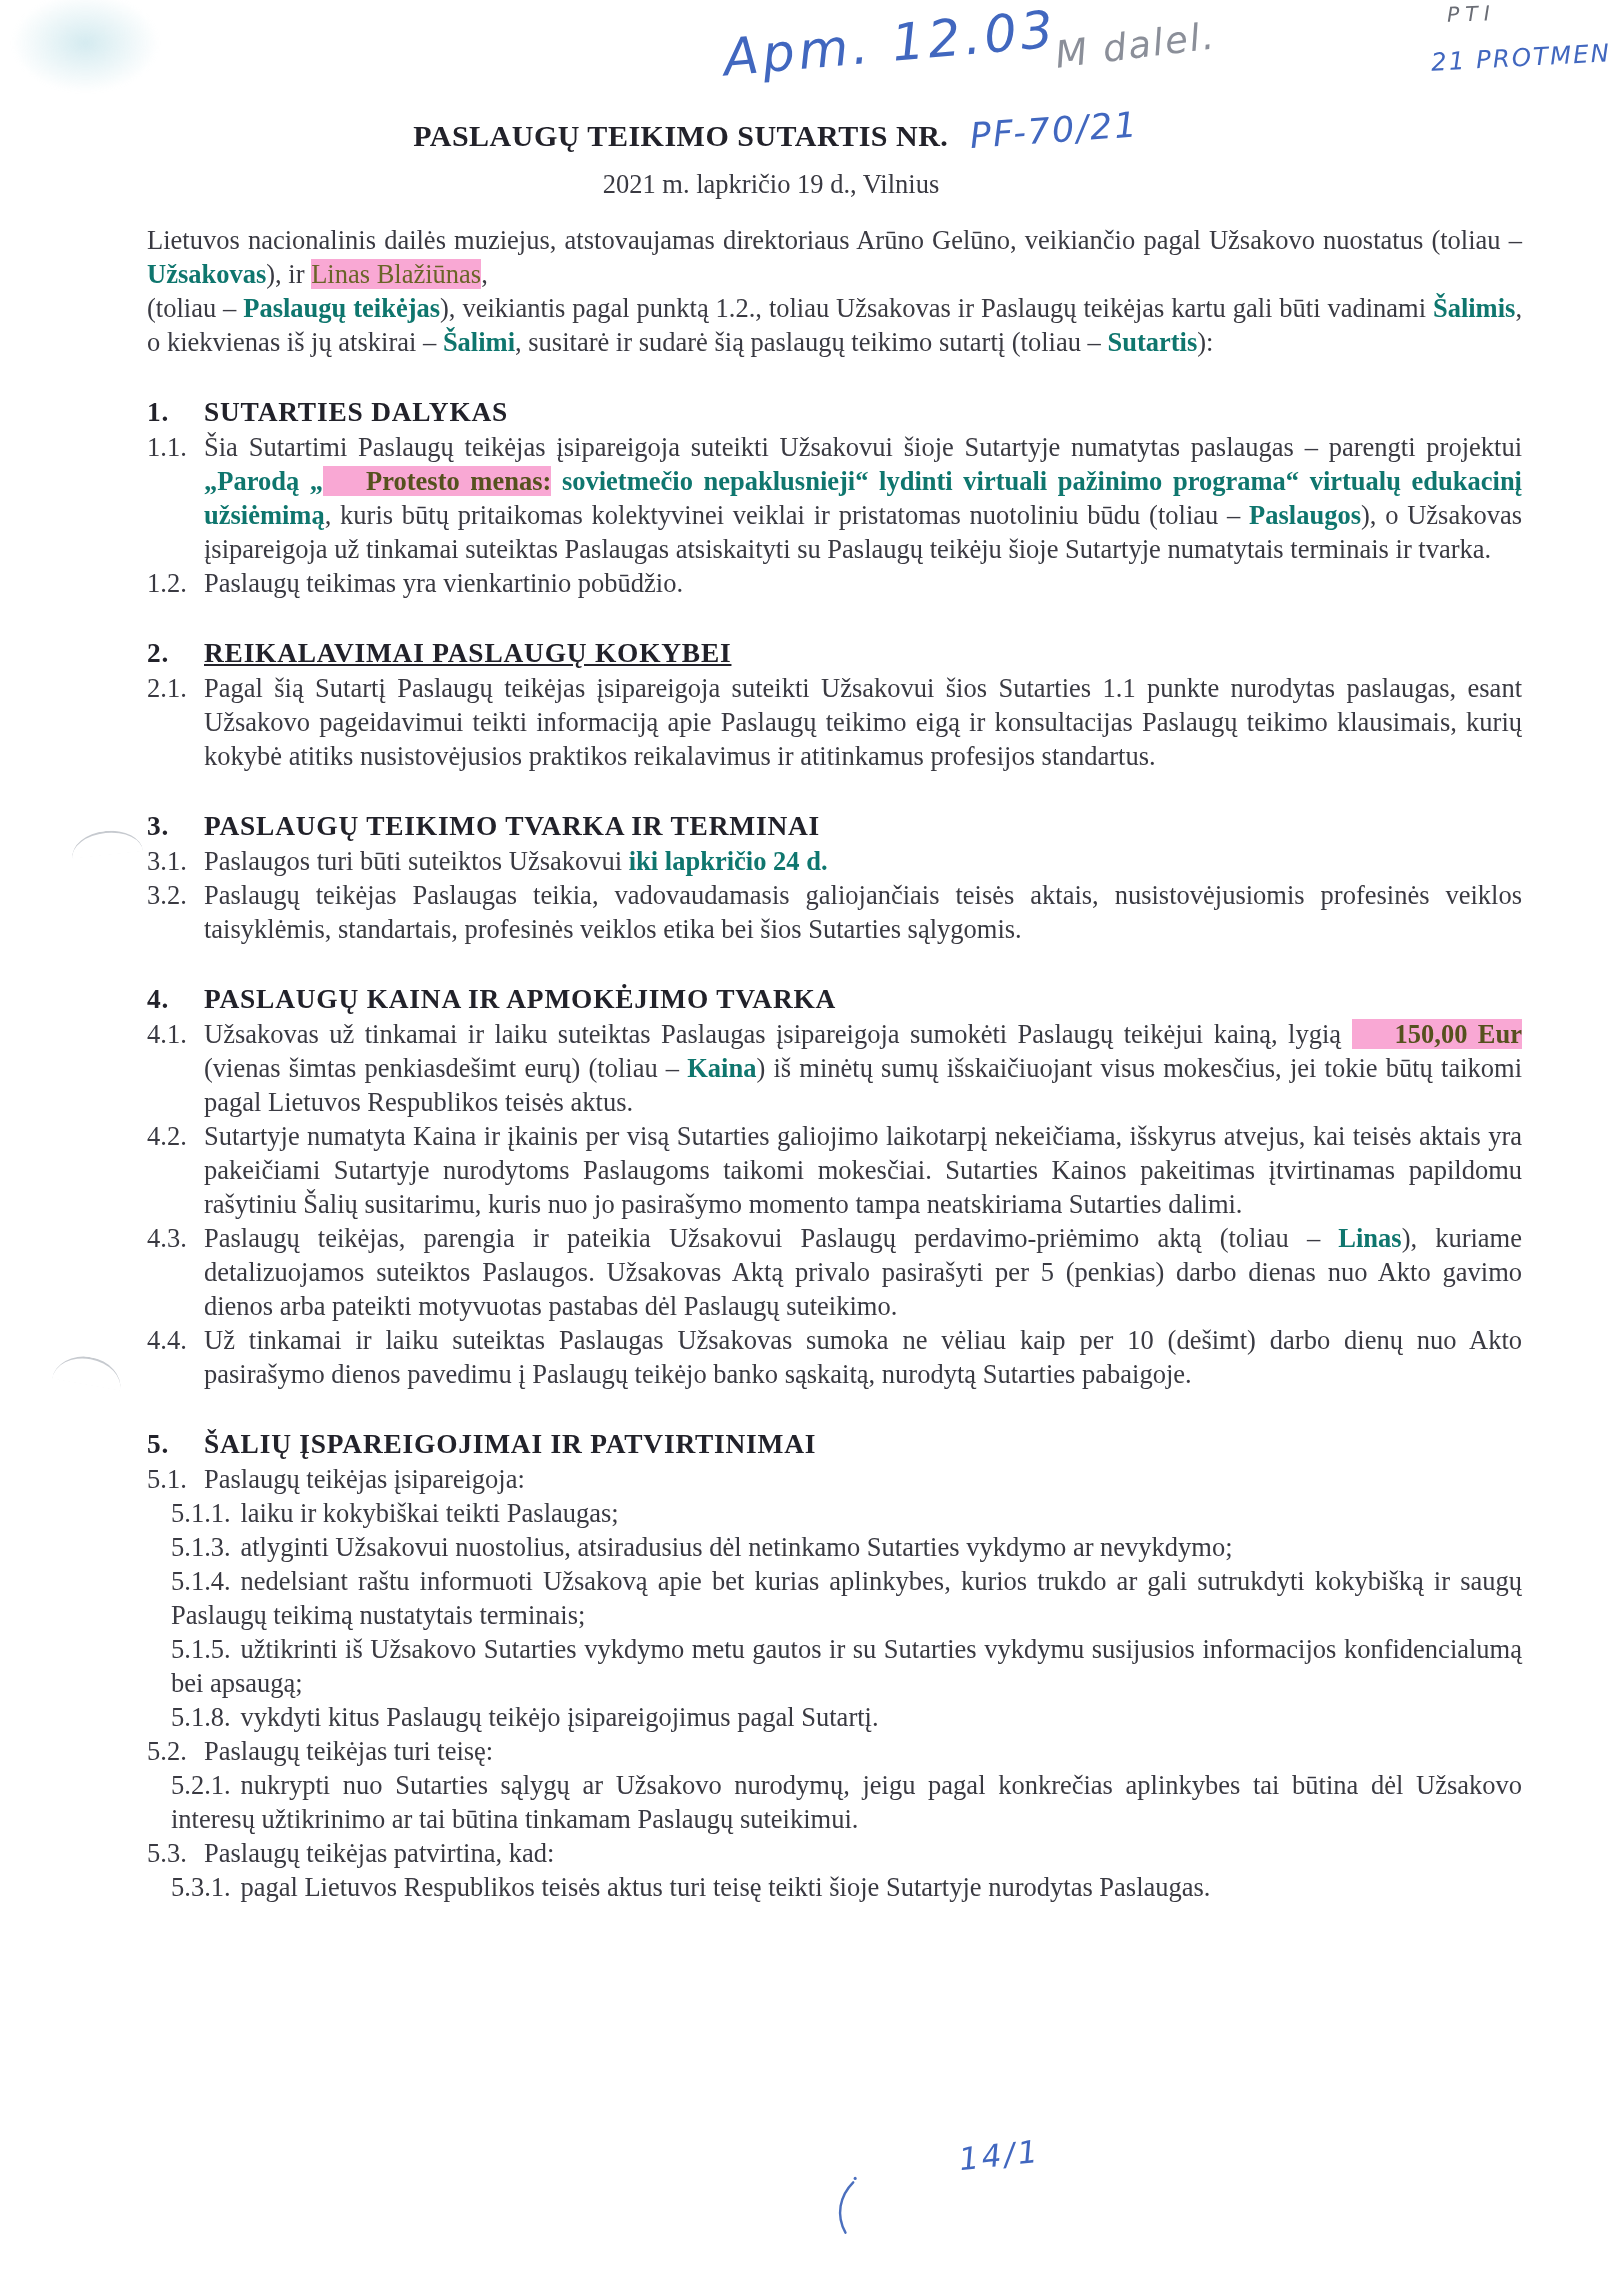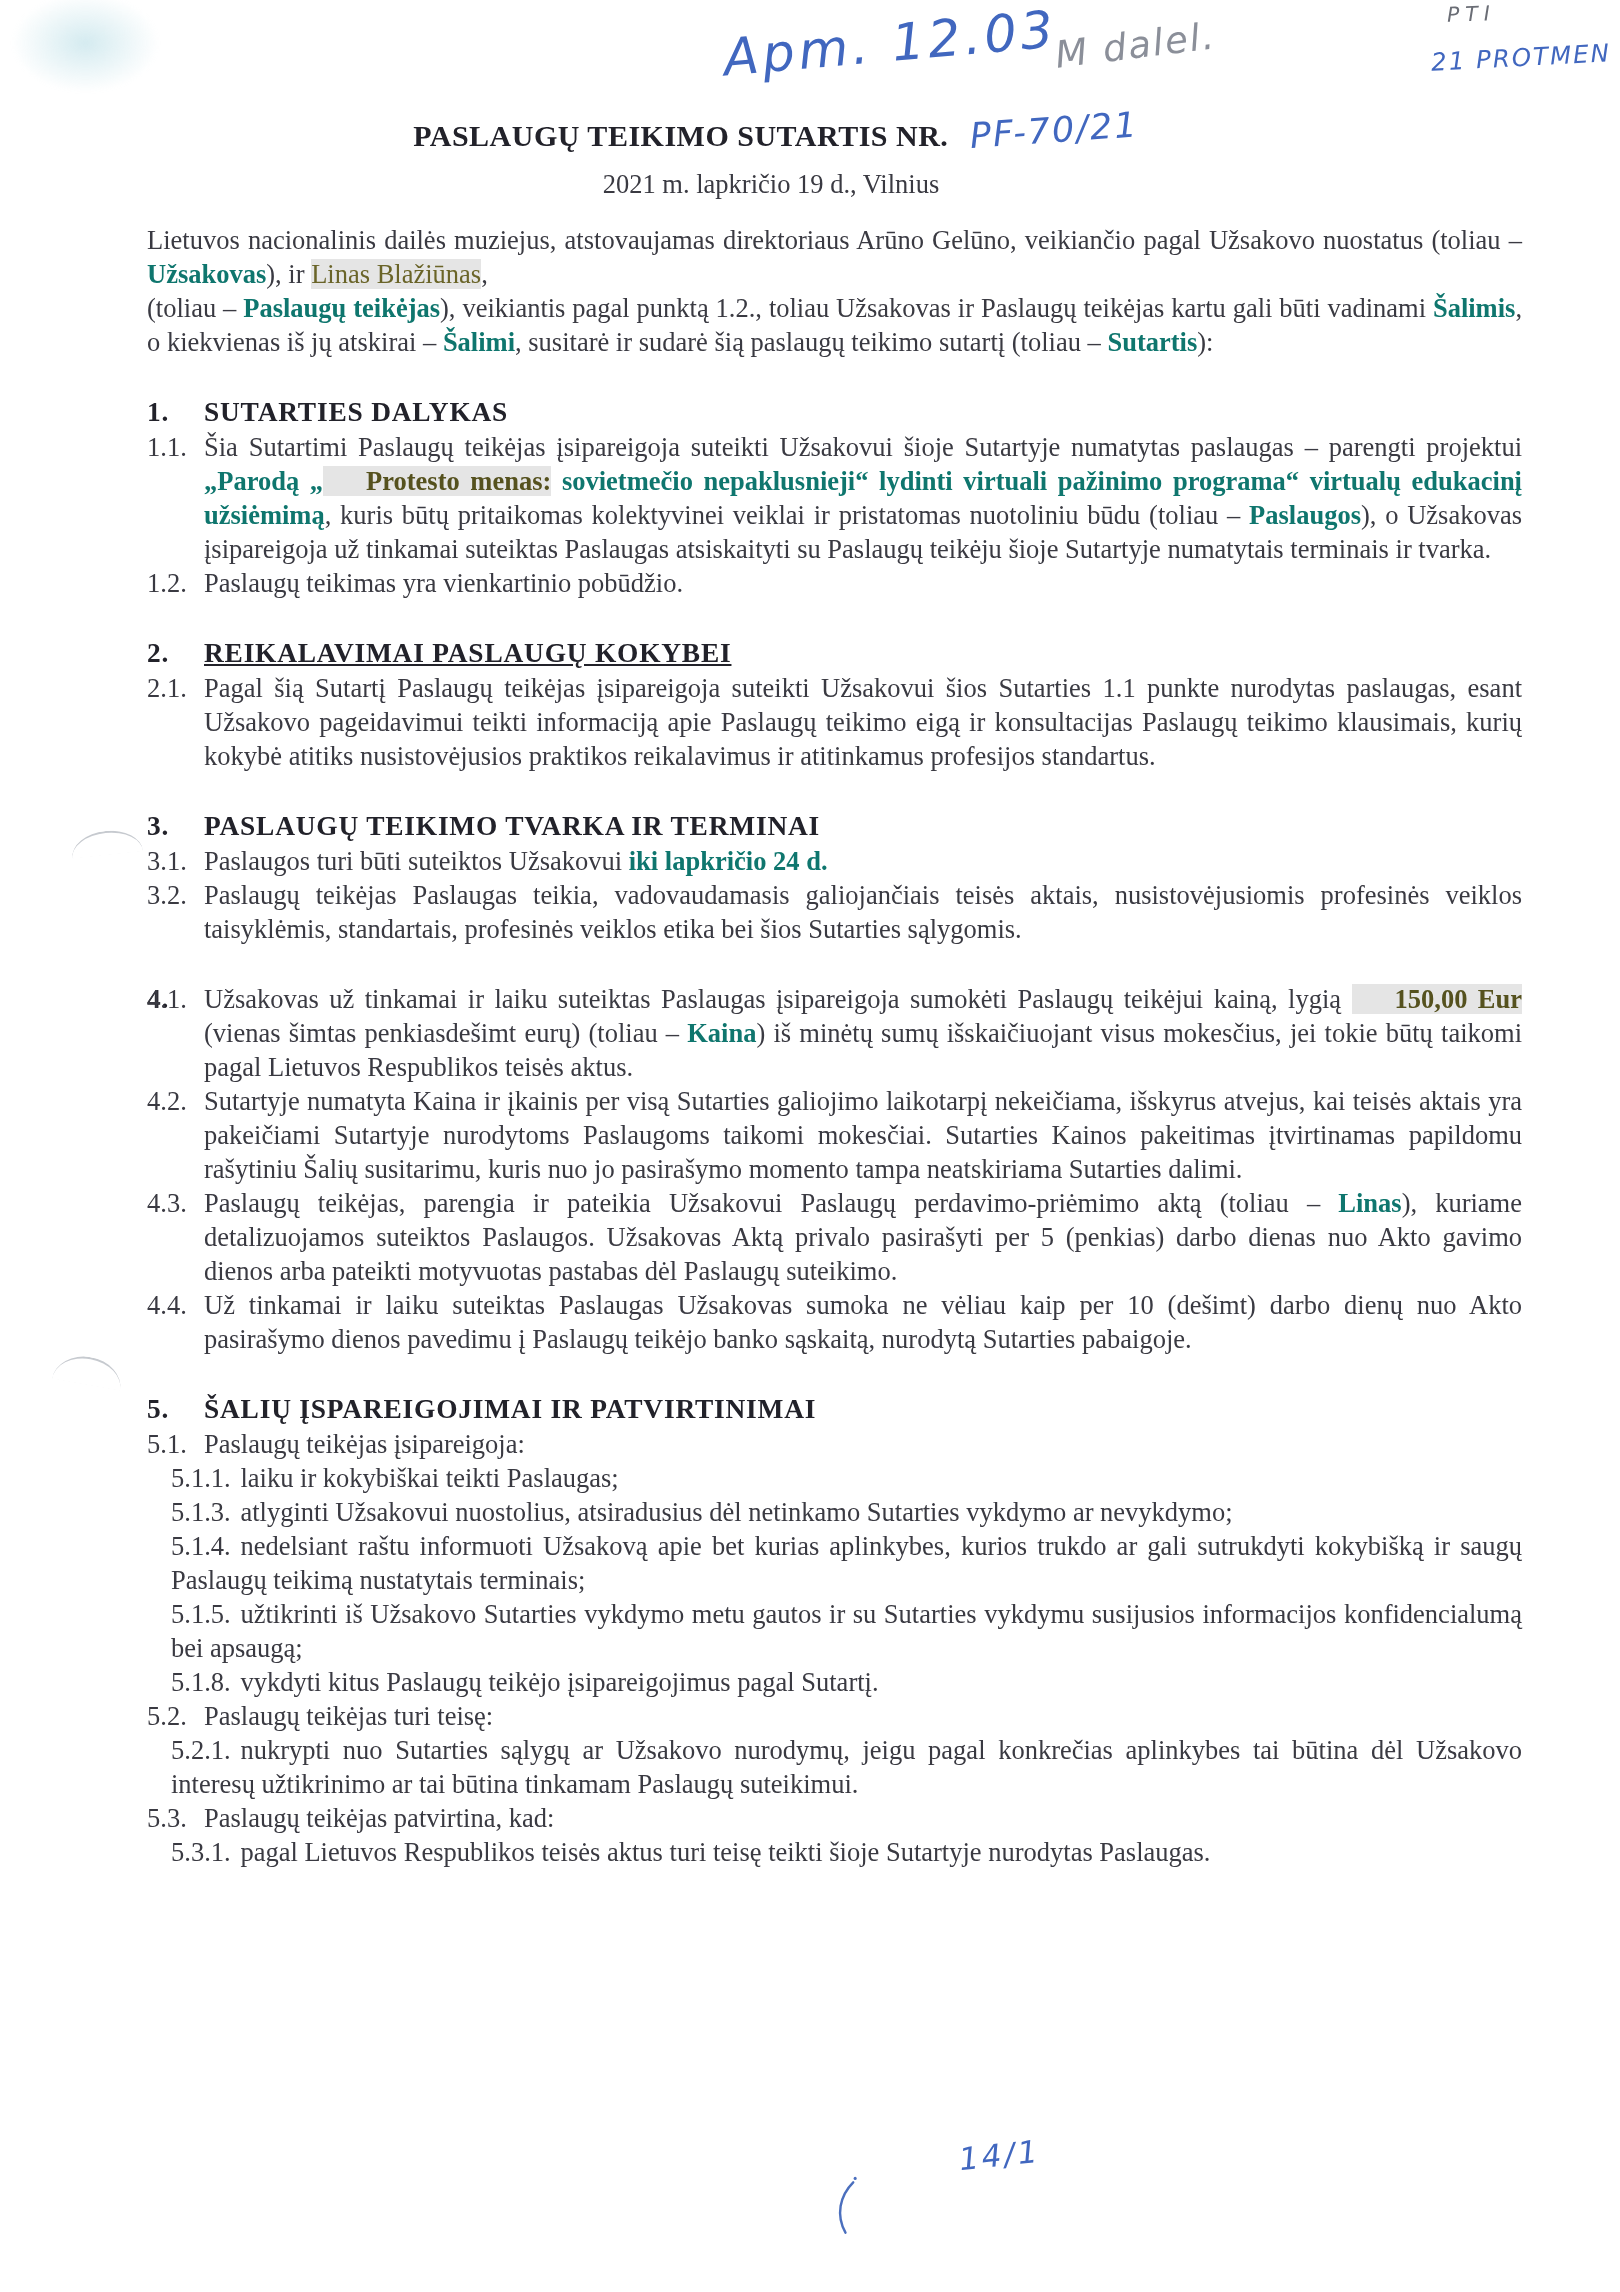--- a/index.html
+++ b/index.html
@@ -9,21 +9,21 @@
     font-family:"Liberation Serif", serif;
   }
   
   .doc{
     position:absolute;left:147px;top:223px;width:1375px;
     font-size:26.5px;line-height:34px;color:#3a3a42;
     text-align:justify;
   }
   .para{margin:0;}
   .b{font-weight:bold;color:#0f766e;}
-  .hl{background:#e5e5e5;color:#6a6428;font-family:Liberation Serif, serif;}
+  .hl{background:#f9a8d4;color:#6a6428;font-family:Liberation Serif, serif;}
   .b.hl{color:#55511e;padding-left:43px;}
   .item{position:relative;padding-left:57px;}
   .item>.num{position:absolute;left:0;top:0;}
   .para.sub{margin-left:24px;}
   .inum{margin-right:9.8px;}
   .sec-head{
     position:relative;padding-left:57px;margin-top:36px;margin-bottom:1px;
     font-weight:bold;color:#22222a;font-size:27.4px;letter-spacing:0.8px;
   }
   .sec-head>.num{position:absolute;left:0;top:0;}
@@ -111,21 +111,21 @@
         <div class="item">
           <span class="num">3.1.</span>
           <p class="para"><span>Paslaugos turi būti suteiktos Užsakovui </span><span class="b ">iki lapkričio 24 d.</span></p>
         </div>
         <div class="item">
           <span class="num">3.2.</span>
           <p class="para"><span>Paslaugų teikėjas Paslaugas teikia, vadovaudamasis galiojančiais teisės aktais, nusistovėjusiomis profesinės veiklos taisyklėmis, standartais, profesinės veiklos etika bei šios Sutarties sąlygomis.</span></p>
         </div>
       </section>
       <section class="section">
-        <div class="sec-head"><span class="num">4.</span></div>
+        <div class="sec-head"><span class="num">4.</span><span class="sec-title">PASLAUGŲ KAINA IR APMOKĖJIMO TVARKA</span></div>
         <div class="item">
           <span class="num">4.1.</span>
           <p class="para"><span>Užsakovas už tinkamai ir laiku suteiktas Paslaugas įsipareigoja sumokėti Paslaugų teikėjui kainą, lygią </span><span class="b hl">150,00 Eur</span><span> (vienas šimtas penkiasdešimt eurų) (toliau – </span><span class="b ">Kaina</span><span>) iš minėtų sumų išskaičiuojant visus mokesčius, jei tokie būtų taikomi pagal Lietuvos Respublikos teisės aktus.</span></p>
         </div>
         <div class="item">
           <span class="num">4.2.</span>
           <p class="para"><span>Sutartyje numatyta Kaina ir įkainis per visą Sutarties galiojimo laikotarpį nekeičiama, išskyrus atvejus, kai teisės aktais yra pakeičiami Sutartyje nurodytoms Paslaugoms taikomi mokesčiai. Sutarties Kainos pakeitimas įtvirtinamas papildomu rašytiniu Šalių susitarimu, kuris nuo jo pasirašymo momento tampa neatskiriama Sutarties dalimi.</span></p>
         </div>
         <div class="item">
           <span class="num">4.3.</span>

